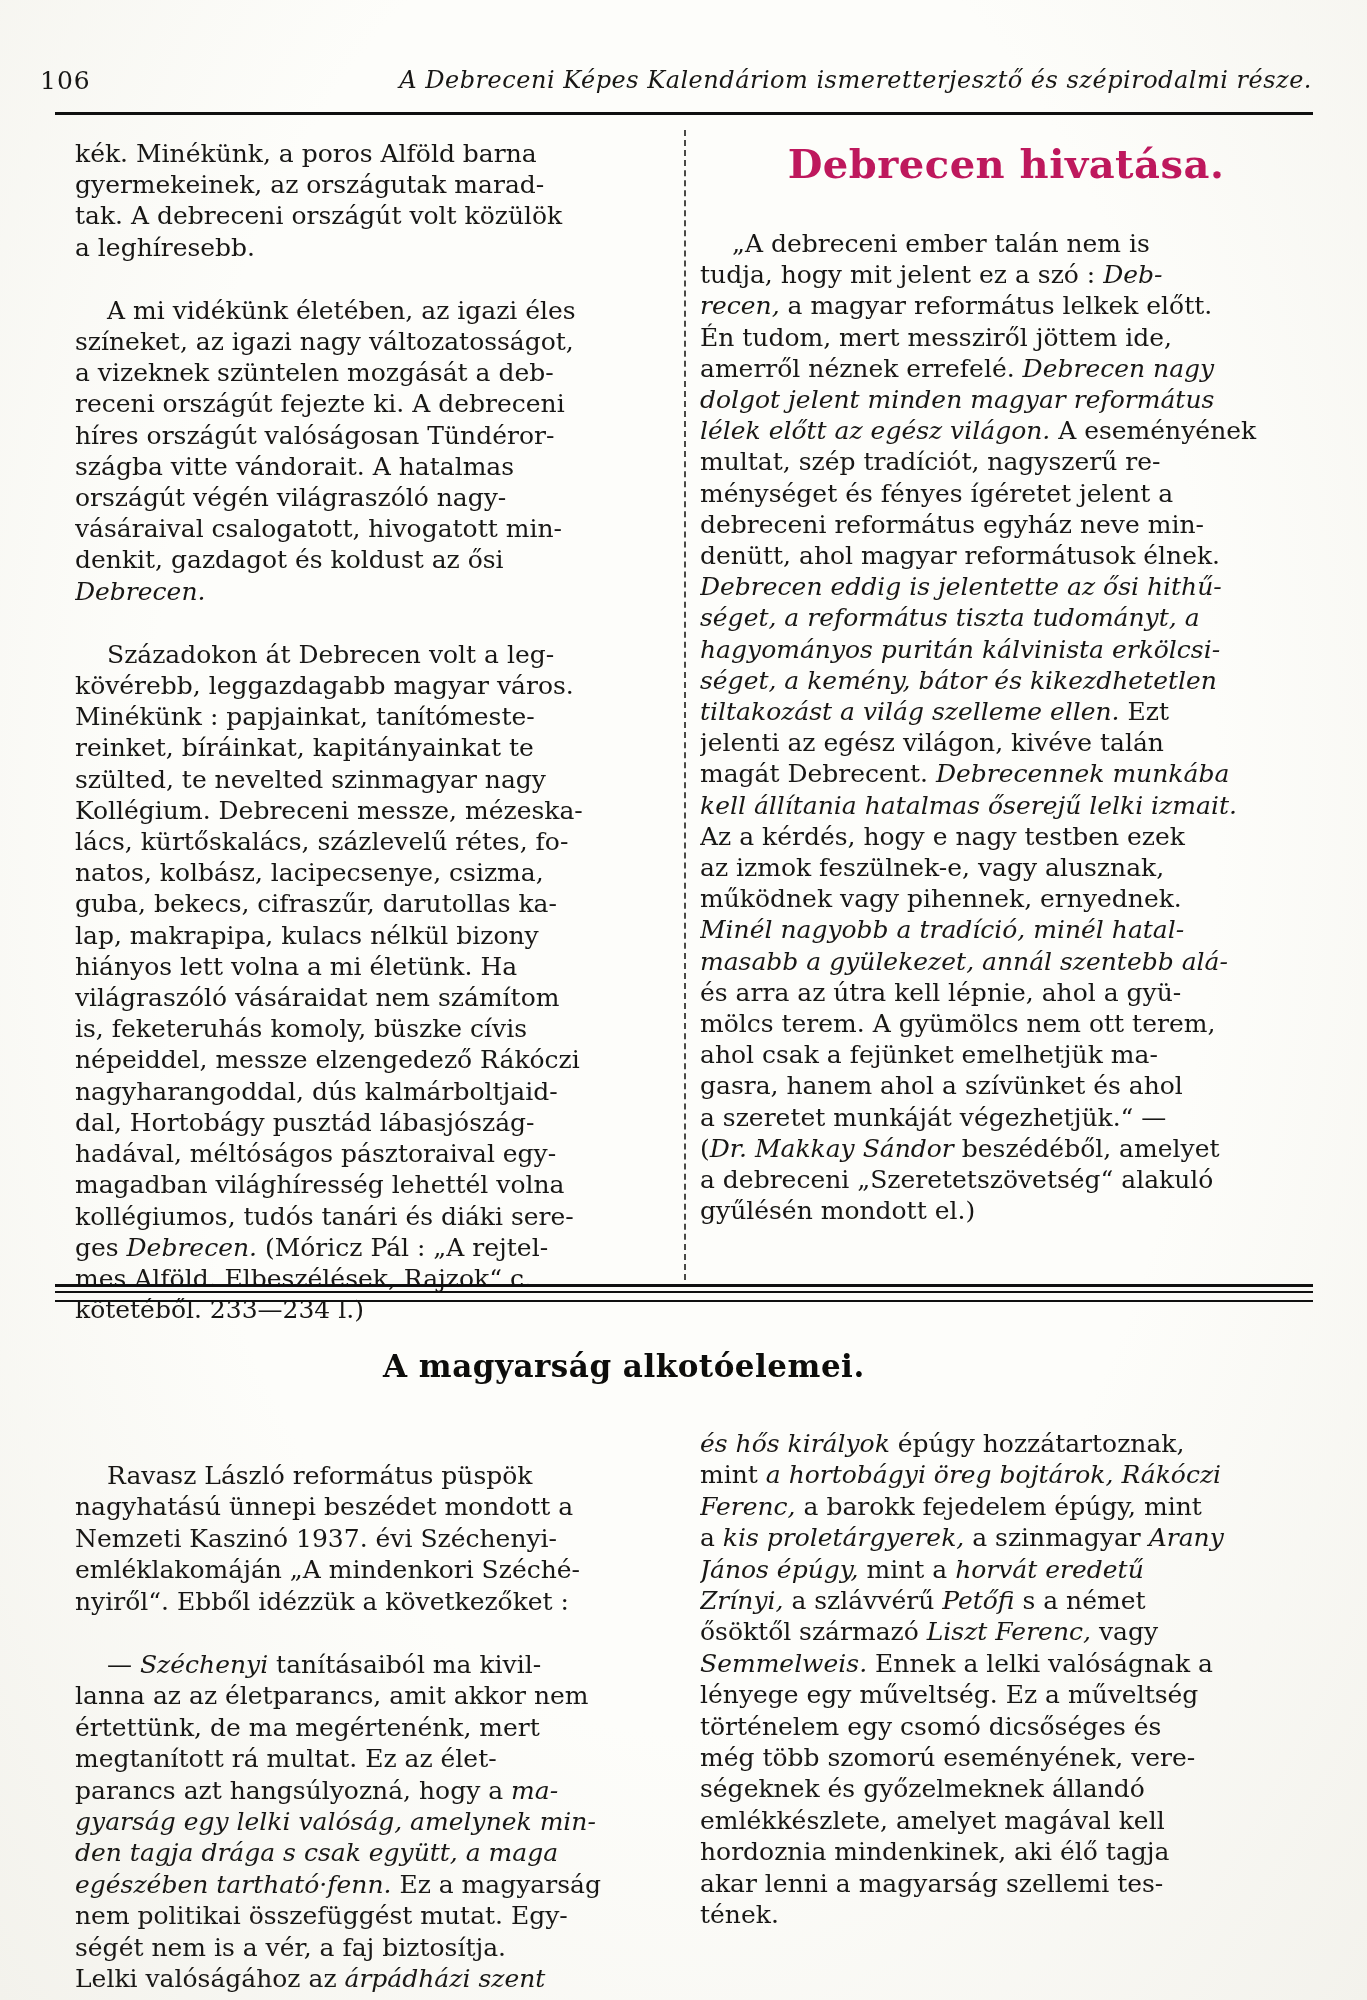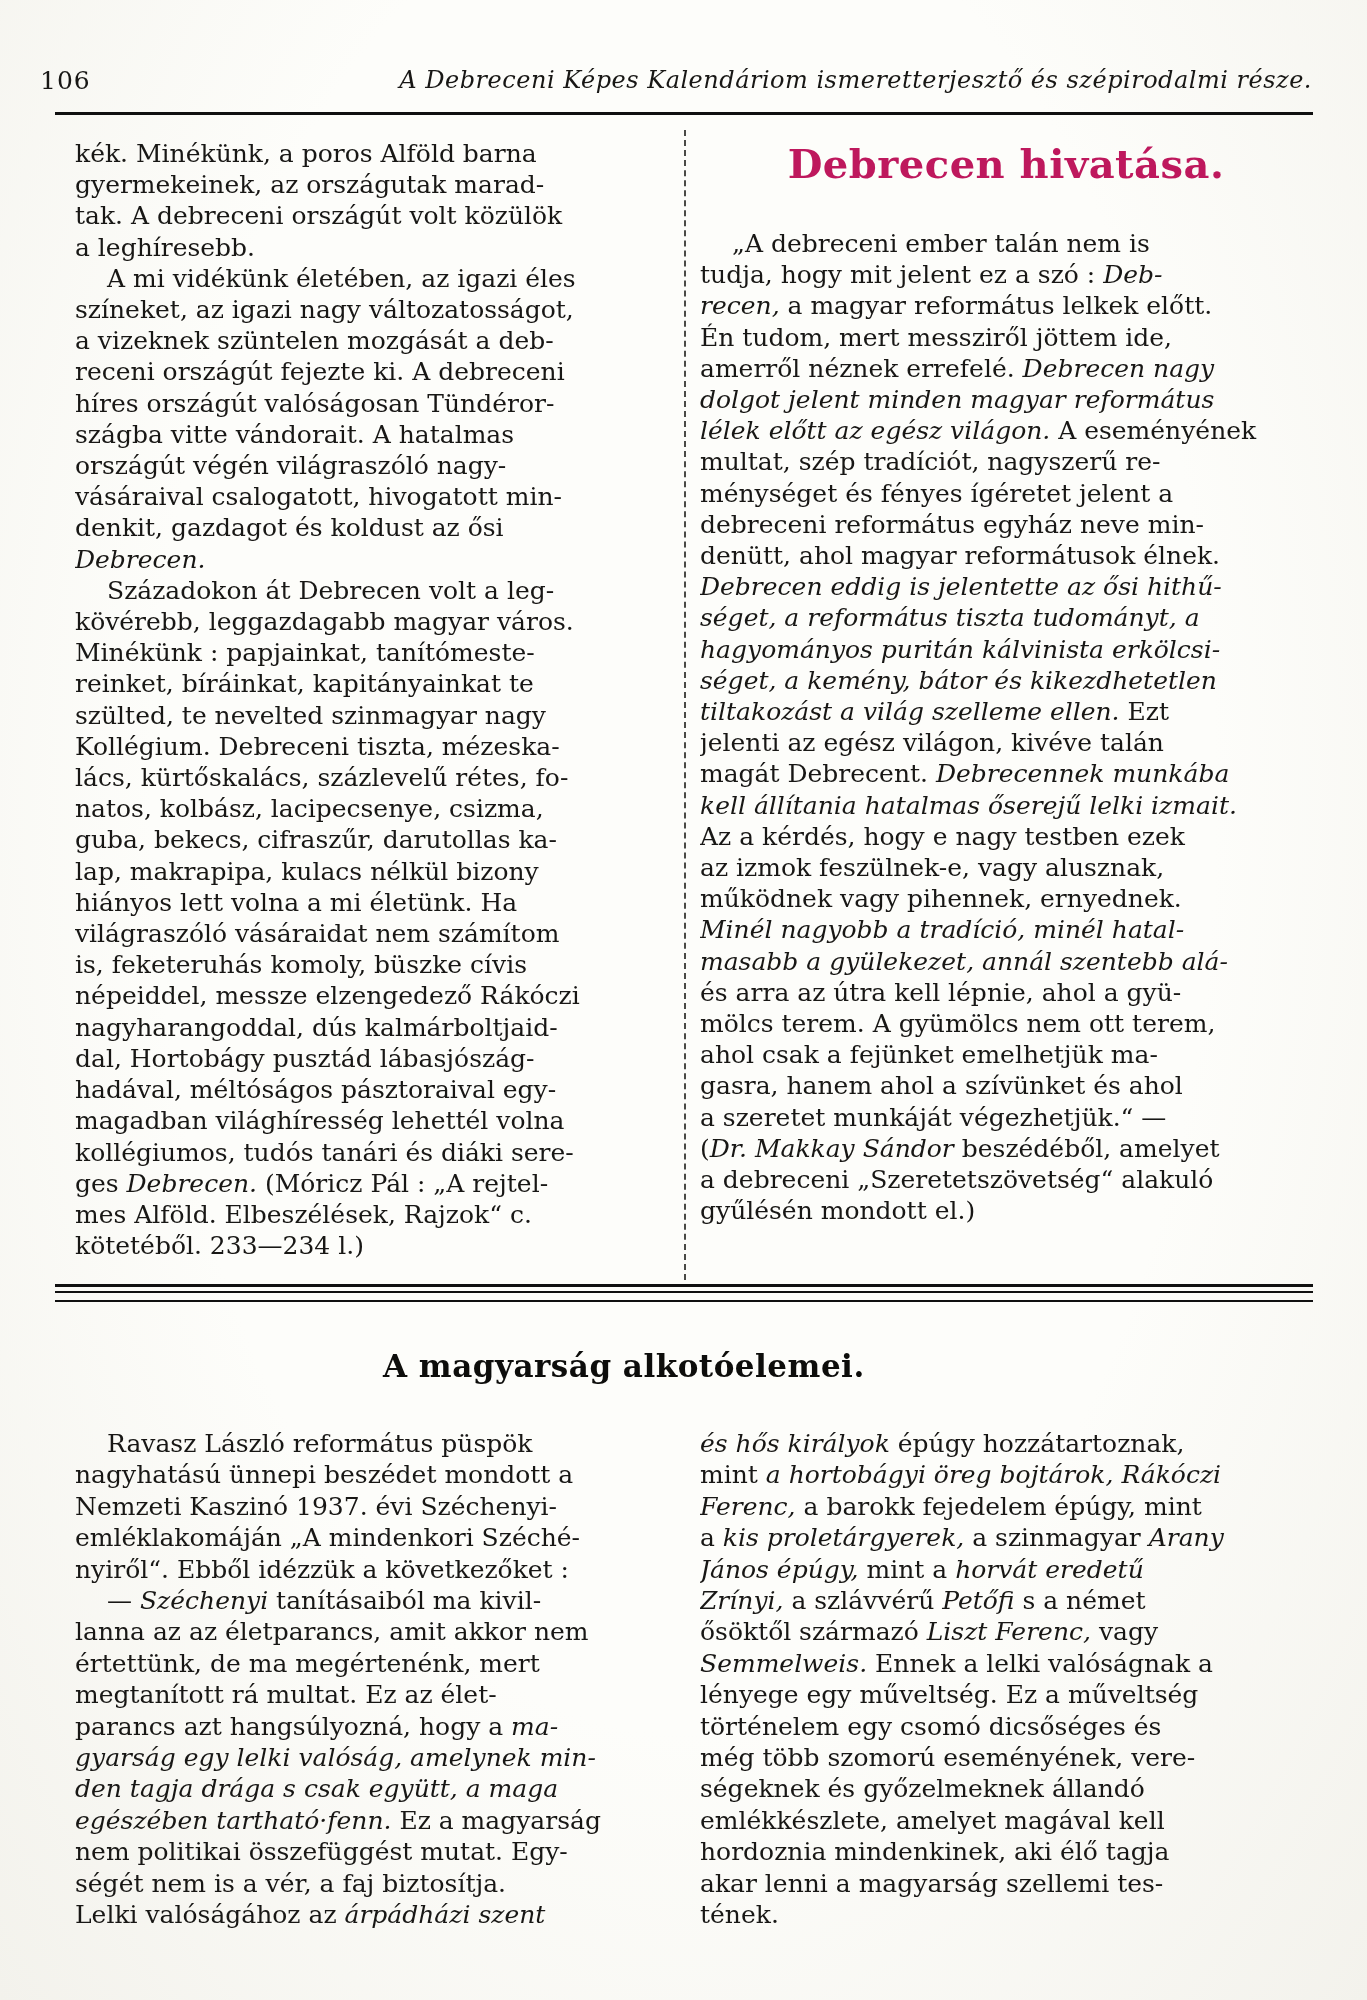--- a/index.html
+++ b/index.html
@@ -13,21 +13,21 @@
   .page-number{position:absolute;top:66px;left:40px;font-size:25px;letter-spacing:1px;}
   .header-title{position:absolute;top:66px;left:75px;width:1237px;text-align:right;
     font-style:italic;font-size:24px;letter-spacing:.5px;}
   .header-rule{position:absolute;top:112px;left:55px;width:1258px;height:3px;background:#101010;}
 
   .col{position:absolute;font-size:25px;line-height:31.2px;overflow:hidden;}
   .line{text-align:justify;white-space:nowrap;}
   .line::after{content:"";display:inline-block;width:100%;height:0;}
   .line.nojust{text-align:left;}
   .line.nojust::after{content:none;}
-  .line.indent{text-indent:32px;}
+  .line.indent{text-indent:32px;margin-top:32px;}
   .it{font-style:italic;}
 
   .sec1-left{top:130px;left:75px;width:592px;padding-top:8px;}
   .sec1-right{top:130px;left:700px;width:612px;}
   .col-divider{position:absolute;top:130px;left:684px;width:0;height:1150px;
     border-left:2px dashed #4a4a46;}
   .article-heading{font-weight:bold;font-size:40px;line-height:36px;text-align:center;
     margin-top:16px;letter-spacing:.5px;color:#be185d;}
   .sec1-right .lines{margin-top:46px;}
 
@@ -61,21 +61,21 @@
     <div class="line"><span>szágba vitte vándorait. A hatalmas</span></div>
     <div class="line"><span>országút végén világraszóló nagy-</span></div>
     <div class="line"><span>vásáraival csalogatott, hivogatott min-</span></div>
     <div class="line"><span>denkit, gazdagot és koldust az ősi</span></div>
     <div class="line nojust"><span class="it">Debrecen.</span></div>
     <div class="line indent"><span>Századokon át Debrecen volt a leg-</span></div>
     <div class="line"><span>kövérebb, leggazdagabb magyar város.</span></div>
     <div class="line"><span>Minékünk : papjainkat, tanítómeste-</span></div>
     <div class="line"><span>reinket, bíráinkat, kapitányainkat te</span></div>
     <div class="line"><span>szülted, te nevelted szinmagyar nagy</span></div>
-    <div class="line"><span>Kollégium. Debreceni tiszta, mézeska-</span></div>
+    <div class="line"><span>Kollégium. Debreceni messze, mézeska-</span></div>
     <div class="line"><span>lács, kürtőskalács, százlevelű rétes, fo-</span></div>
     <div class="line"><span>natos, kolbász, lacipecsenye, csizma,</span></div>
     <div class="line"><span>guba, bekecs, cifraszűr, darutollas ka-</span></div>
     <div class="line"><span>lap, makrapipa, kulacs nélkül bizony</span></div>
     <div class="line"><span>hiányos lett volna a mi életünk. Ha</span></div>
     <div class="line"><span>világraszóló vásáraidat nem számítom</span></div>
     <div class="line"><span>is, feketeruhás komoly, büszke cívis</span></div>
     <div class="line"><span>népeiddel, messze elzengedező Rákóczi</span></div>
     <div class="line"><span>nagyharangoddal, dús kalmárboltjaid-</span></div>
     <div class="line"><span>dal, Hortobágy pusztád lábasjószág-</span></div>

